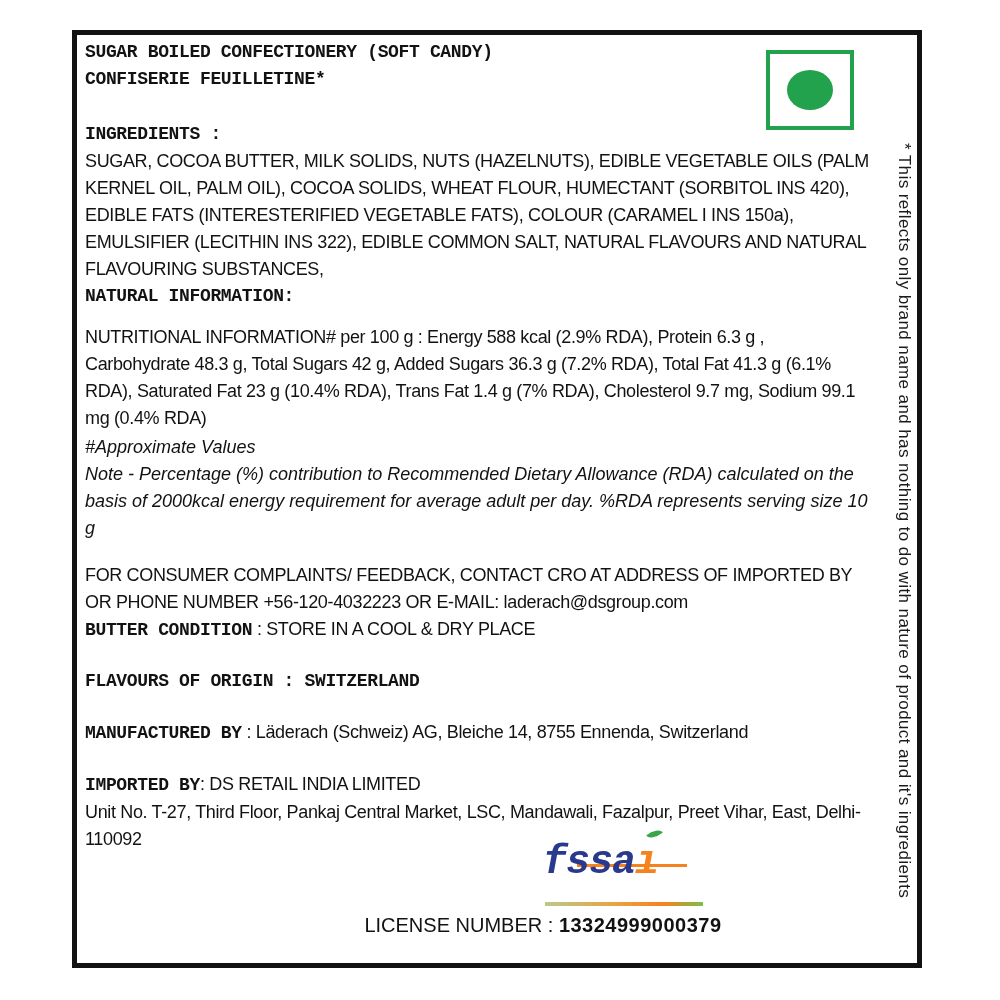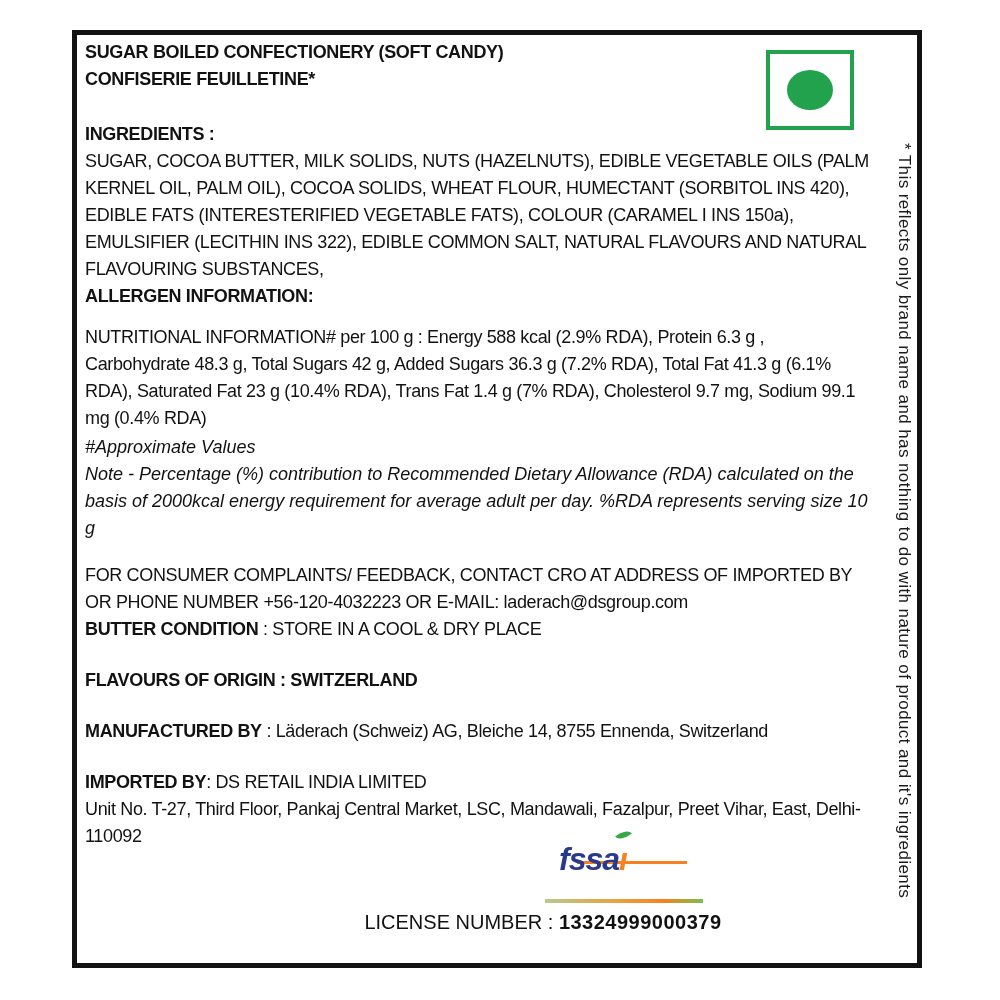--- a/index.html
+++ b/index.html
@@ -3,36 +3,36 @@
 <meta charset="utf-8">
 <style>
   html,body{margin:0;padding:0;background:#ffffff;}
   .page{position:relative;width:1000px;height:1000px;background:#ffffff;
         font-family:"Liberation Sans",sans-serif;color:#121212;}
   .label-box{position:absolute;left:72px;top:30px;width:850px;height:938px;
         border:5px solid #121212;box-sizing:border-box;background:#fff;overflow:hidden;}
   .content{position:absolute;left:8px;top:4px;width:788px;
         font-size:18px;line-height:27px;letter-spacing:-0.35px;}
   p{margin:0;}
-  .b{font-weight:bold;}
+  .b{font-weight:bold;font-family:Liberation Mono, monospace;}
   .sp28{height:28px;}.sp14{height:14px;}.sp2{height:2px;}.sp20{height:20px;}
   .sp24{height:24px;}
   .wide{letter-spacing:0;font-style:italic;}
   
   .veg-mark{position:absolute;top:15px;right:63px;width:88px;height:80px;
         border:4px solid #23a24d;box-sizing:border-box;background:#fff;}
   .veg-dot{position:absolute;left:50%;top:50%;width:46px;height:40px;margin:-20px 0 0 -23px;
         border-radius:50%;background:#23a24d;}
   
   .vertical-note{position:absolute;top:108px;right:3px;writing-mode:vertical-rl;
         font-size:17px;letter-spacing:0.4px;line-height:20px;white-space:nowrap;color:#1a1a1a;}
   
   .fssai{position:relative;display:block;width:168px;height:56px;margin:2px 0 0 458px;}
-  .fssai-text{position:absolute;left:16px;top:-6px;font-family:Liberation Sans, sans-serif;
-        font-style:italic;font-weight:bold;font-size:32px;letter-spacing:-1px;}
+  .fssai-text{position:absolute;left:0;top:-6px;font-family:Liberation Mono, monospace;
+        font-style:italic;font-weight:bold;font-size:40px;letter-spacing:-1px;}
   .fssai-blue{color:#29398c;}
   .fssai-orange{color:#f5821f;position:relative;}
   .fssai-topbar{position:absolute;left:34px;top:9px;width:110px;height:3px;
         background:#f5821f;}
   .fssai-underline{position:absolute;left:2px;top:47px;width:158px;height:3.5px;
         background:linear-gradient(to right,#b9c98b 0%,#e9a23f 45%,#f5821f 75%,#7bbf4a 100%);}
   .fssai-leaf{position:absolute;right:-4px;top:-10px;width:15px;height:8px;
         background:#3aa648;border-radius:0 100% 0 100%;transform:rotate(-38deg);}
   .license-line{text-align:center;padding-left:128px;font-size:20px;letter-spacing:0;margin-top:1px;}
   .license-line .num{font-weight:bold;letter-spacing:0.5px;}
@@ -48,21 +48,21 @@
     </div>
 
     <div class="vertical-note">* This reflects only brand name and has nothing to do with nature of product and it's ingredients</div>
 
     <div class="content">
       <p class="b">SUGAR BOILED CONFECTIONERY (SOFT CANDY)</p>
       <p class="b">CONFISERIE FEUILLETINE*</p>
       <div class="sp28"></div>
       <p class="b">INGREDIENTS :</p>
       <p>SUGAR, COCOA BUTTER, MILK SOLIDS, NUTS (HAZELNUTS), EDIBLE VEGETABLE OILS (PALM KERNEL OIL, PALM OIL), COCOA SOLIDS, WHEAT FLOUR, HUMECTANT (SORBITOL INS 420), EDIBLE FATS (INTERESTERIFIED VEGETABLE FATS), COLOUR (CARAMEL I INS 150a), EMULSIFIER (LECITHIN INS 322), EDIBLE COMMON SALT, NATURAL FLAVOURS AND NATURAL FLAVOURING SUBSTANCES,</p>
-      <p class="b">ALLERGEN INFORMATION:</p>
+      <p class="b">NATURAL INFORMATION:</p>
       <div class="sp14"></div>
       <p>NUTRITIONAL INFORMATION#  per 100 g : Energy 588 kcal (2.9% RDA), Protein 6.3 g , Carbohydrate 48.3 g, Total Sugars 42 g, Added Sugars 36.3 g (7.2% RDA), Total Fat 41.3 g (6.1% RDA),  Saturated Fat 23 g (10.4% RDA), Trans Fat 1.4 g (7% RDA), Cholesterol 9.7 mg, Sodium 99.1 mg (0.4% RDA)</p>
       <div class="sp2"></div>
       <p class="wide">#Approximate Values</p>
       <p class="wide">Note - Percentage (%) contribution to Recommended Dietary Allowance (RDA) calculated on the basis of 2000kcal energy requirement for average adult per day. %RDA represents serving size  10 g</p>
       <div class="sp20"></div>
       <p>FOR CONSUMER COMPLAINTS/ FEEDBACK, CONTACT CRO AT ADDRESS OF IMPORTED BY OR PHONE NUMBER +56-120-4032223 OR E-MAIL: laderach@dsgroup.com</p>
       <p>
         <span class="b">BUTTER CONDITION</span><span> : STORE IN A COOL &amp; DRY PLACE</span>
       </p>

